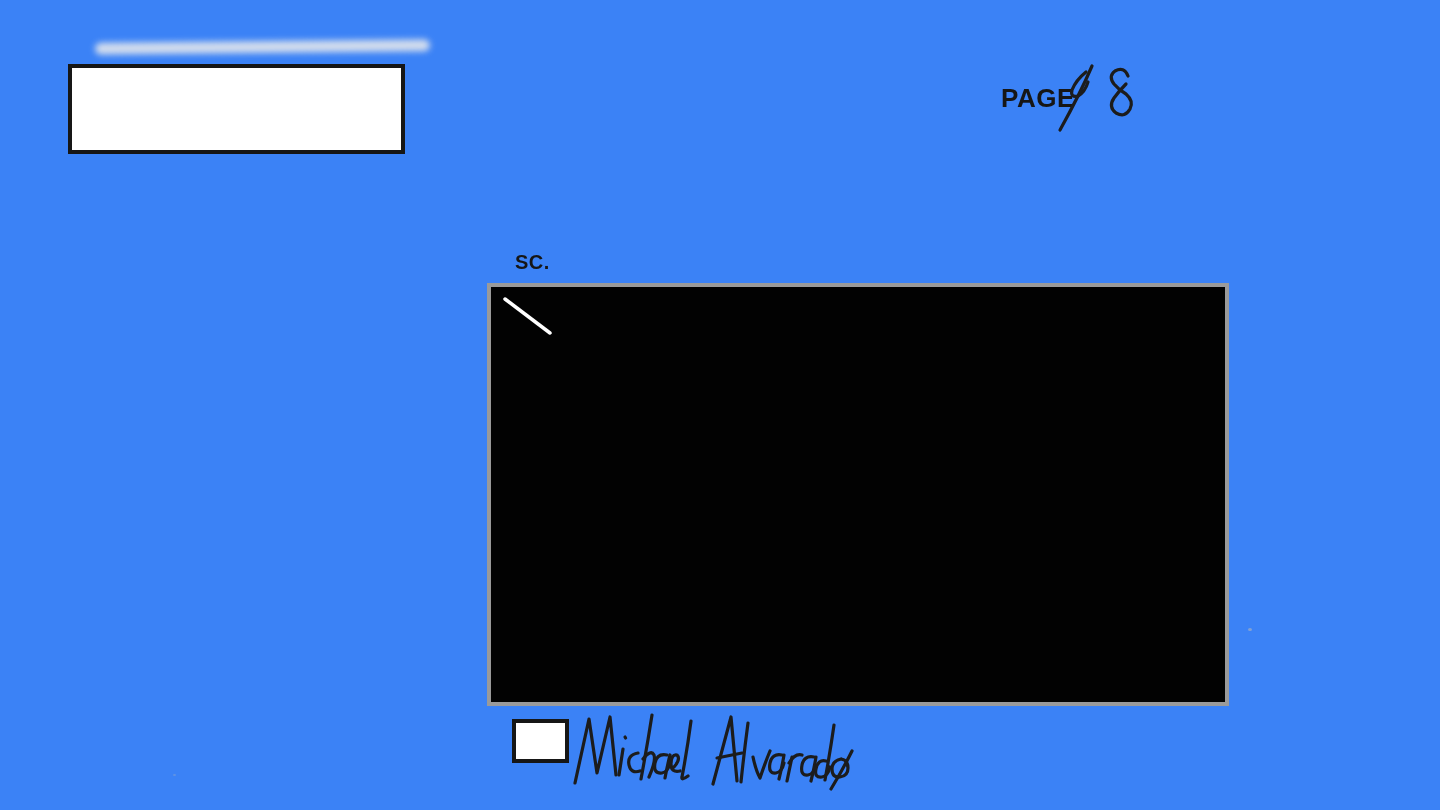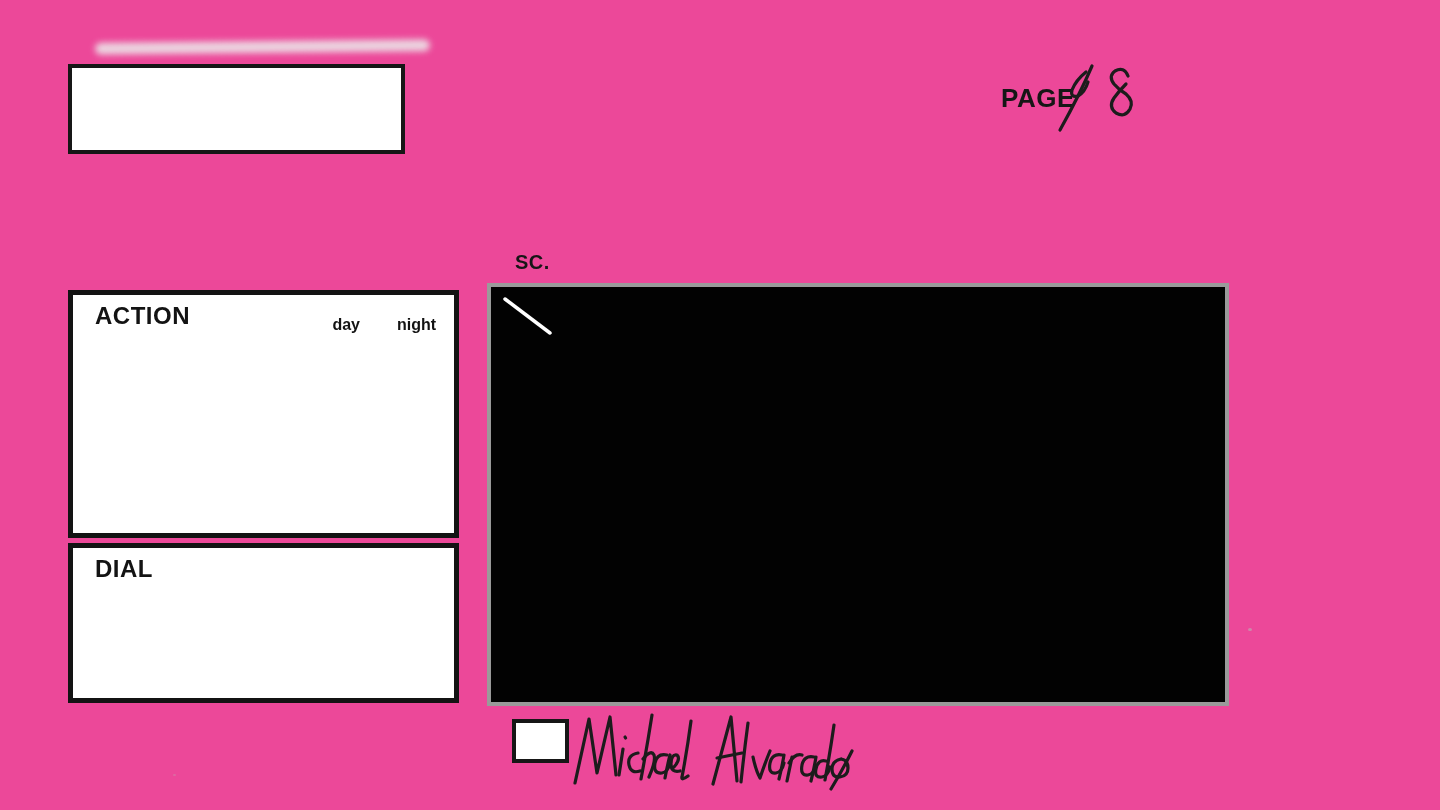--- a/index.html
+++ b/index.html
@@ -3,21 +3,21 @@
 <meta charset="utf-8">
 <style>
   html, body {
     margin: 0; padding: 0;
     background: #ffffff;
     font-family: "Liberation Sans", sans-serif;
   }
   .page {
     position: relative;
     width: 1440px; height: 810px;
-    background: #ec4899;
+    background: #3b82f6;
     overflow: hidden;
   }
   .abs { position: absolute; }
 
   
   .scan-smudge {
     left: 95px; top: 41px; width: 335px; height: 12px;
     background: #ececec;
     border-radius: 8px;
     filter: blur(3px);
@@ -120,29 +120,21 @@
     </svg>
   </div>
 
   <div class="abs sc-label">SC.</div>
   <div class="abs scene-frame">
     <svg width="734" height="415" viewBox="0 0 734 415">
       <line x1="14" y1="12" x2="59" y2="46" stroke="#ffffff" stroke-width="3.5" stroke-linecap="round"></line>
     </svg>
   </div>
 
-  <div class="abs panel action-panel">
-    <div class="panel-label">ACTION</div>
-    <div class="daynight day-label">day</div>
-    <div class="daynight night-label">night</div>
-  </div>
 
-  <div class="abs panel dial-panel">
-    <div class="panel-label">DIAL</div>
-  </div>
 
   <div class="abs sig-checkbox"></div>
   <div class="abs signature-svg" title="Michael Alvarado">
     <svg width="300" height="95" viewBox="0 0 300 95">
 
       <path class="ink-stroke" d="M12,86 L26,22 L34,76 L47,20 L53,78"></path>
 
       <path class="ink-stroke" d="M60,52 L56,78"></path>
       <path class="ink-stroke" d="M62,40 L62.6,41"></path>
 

